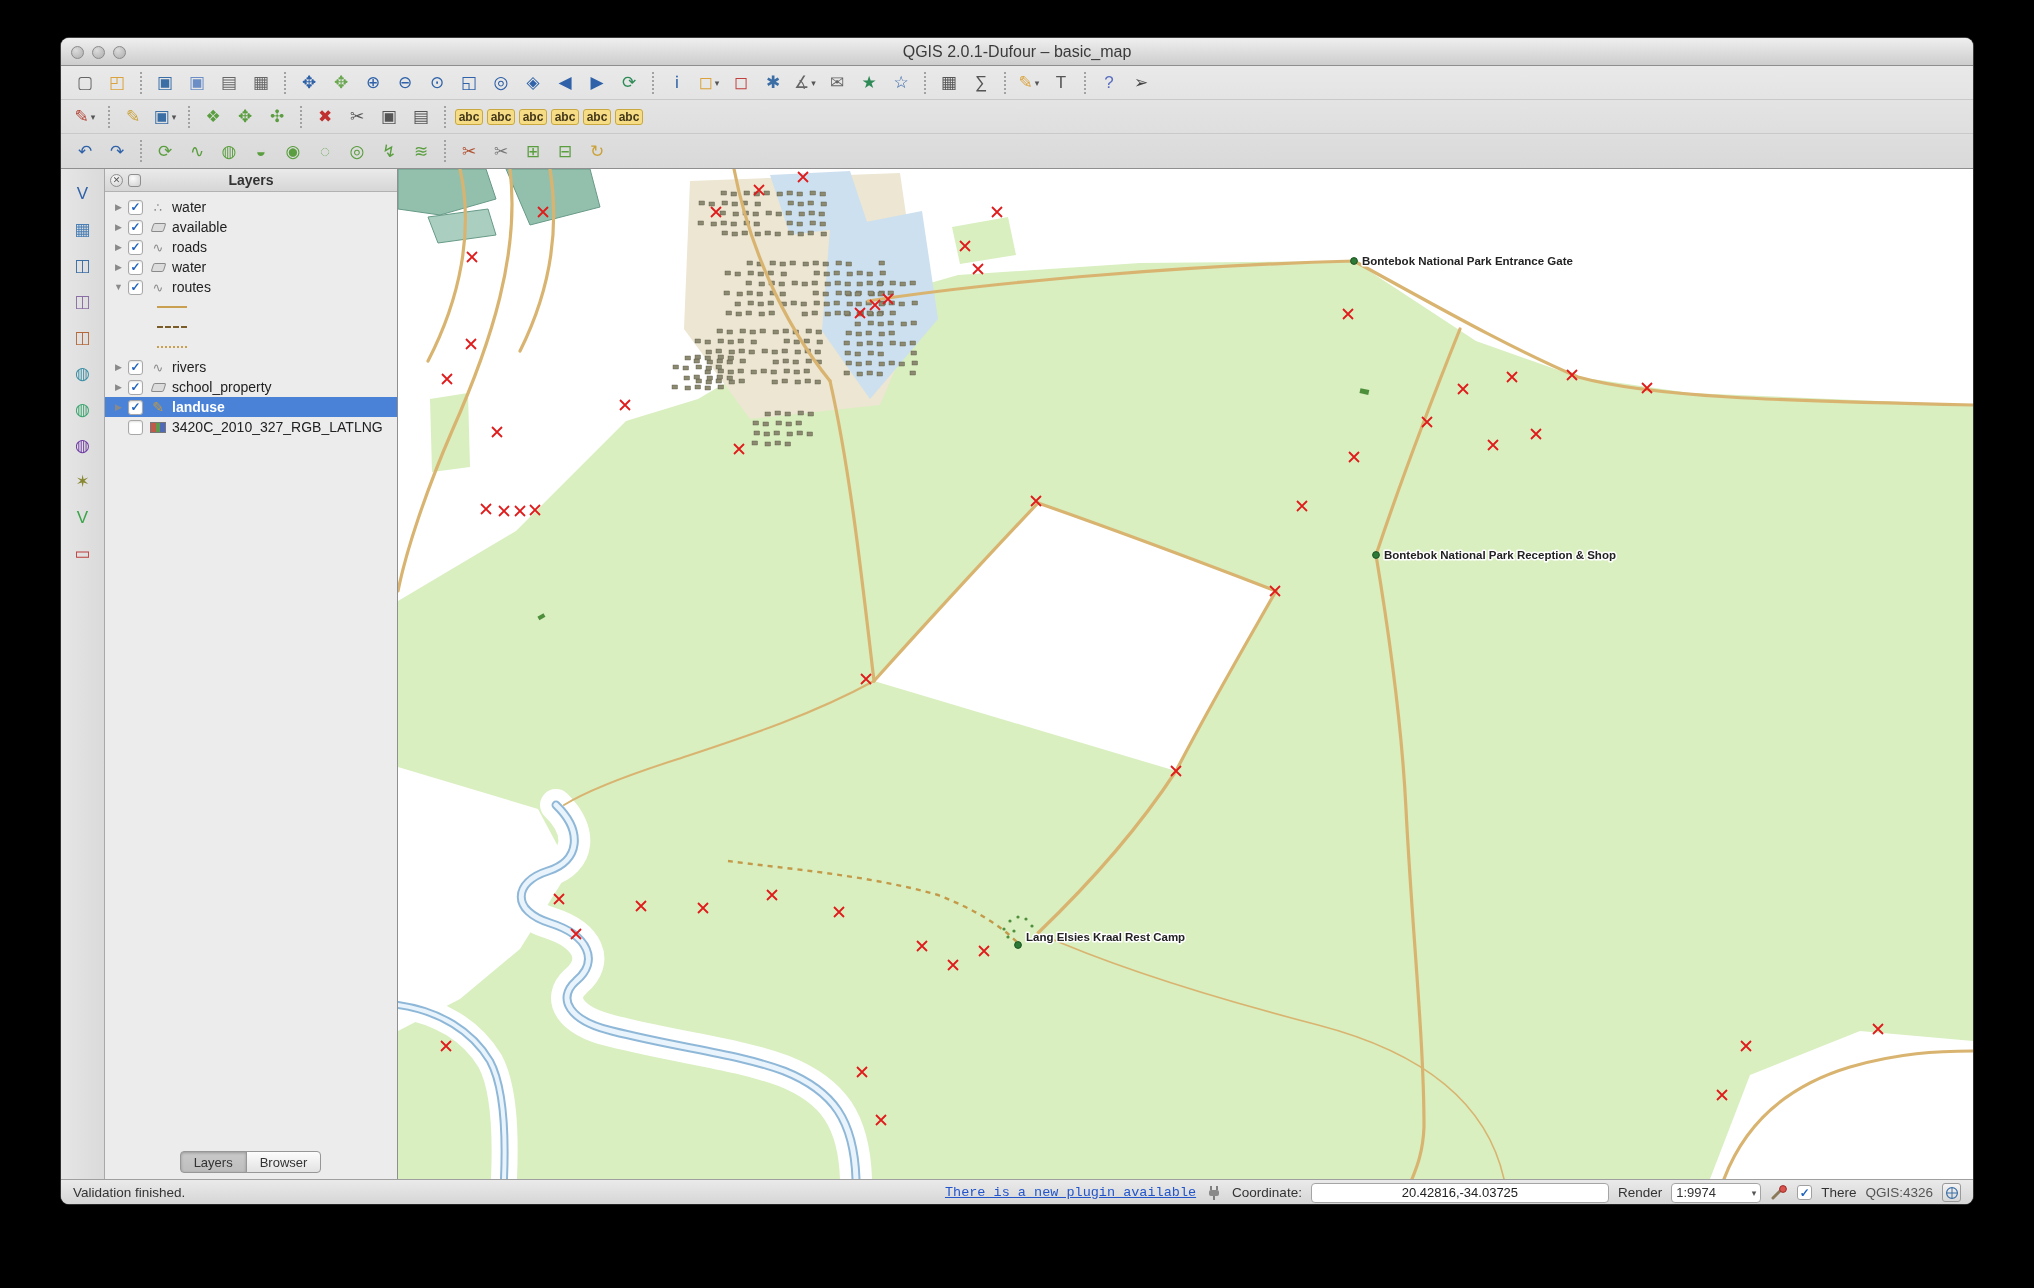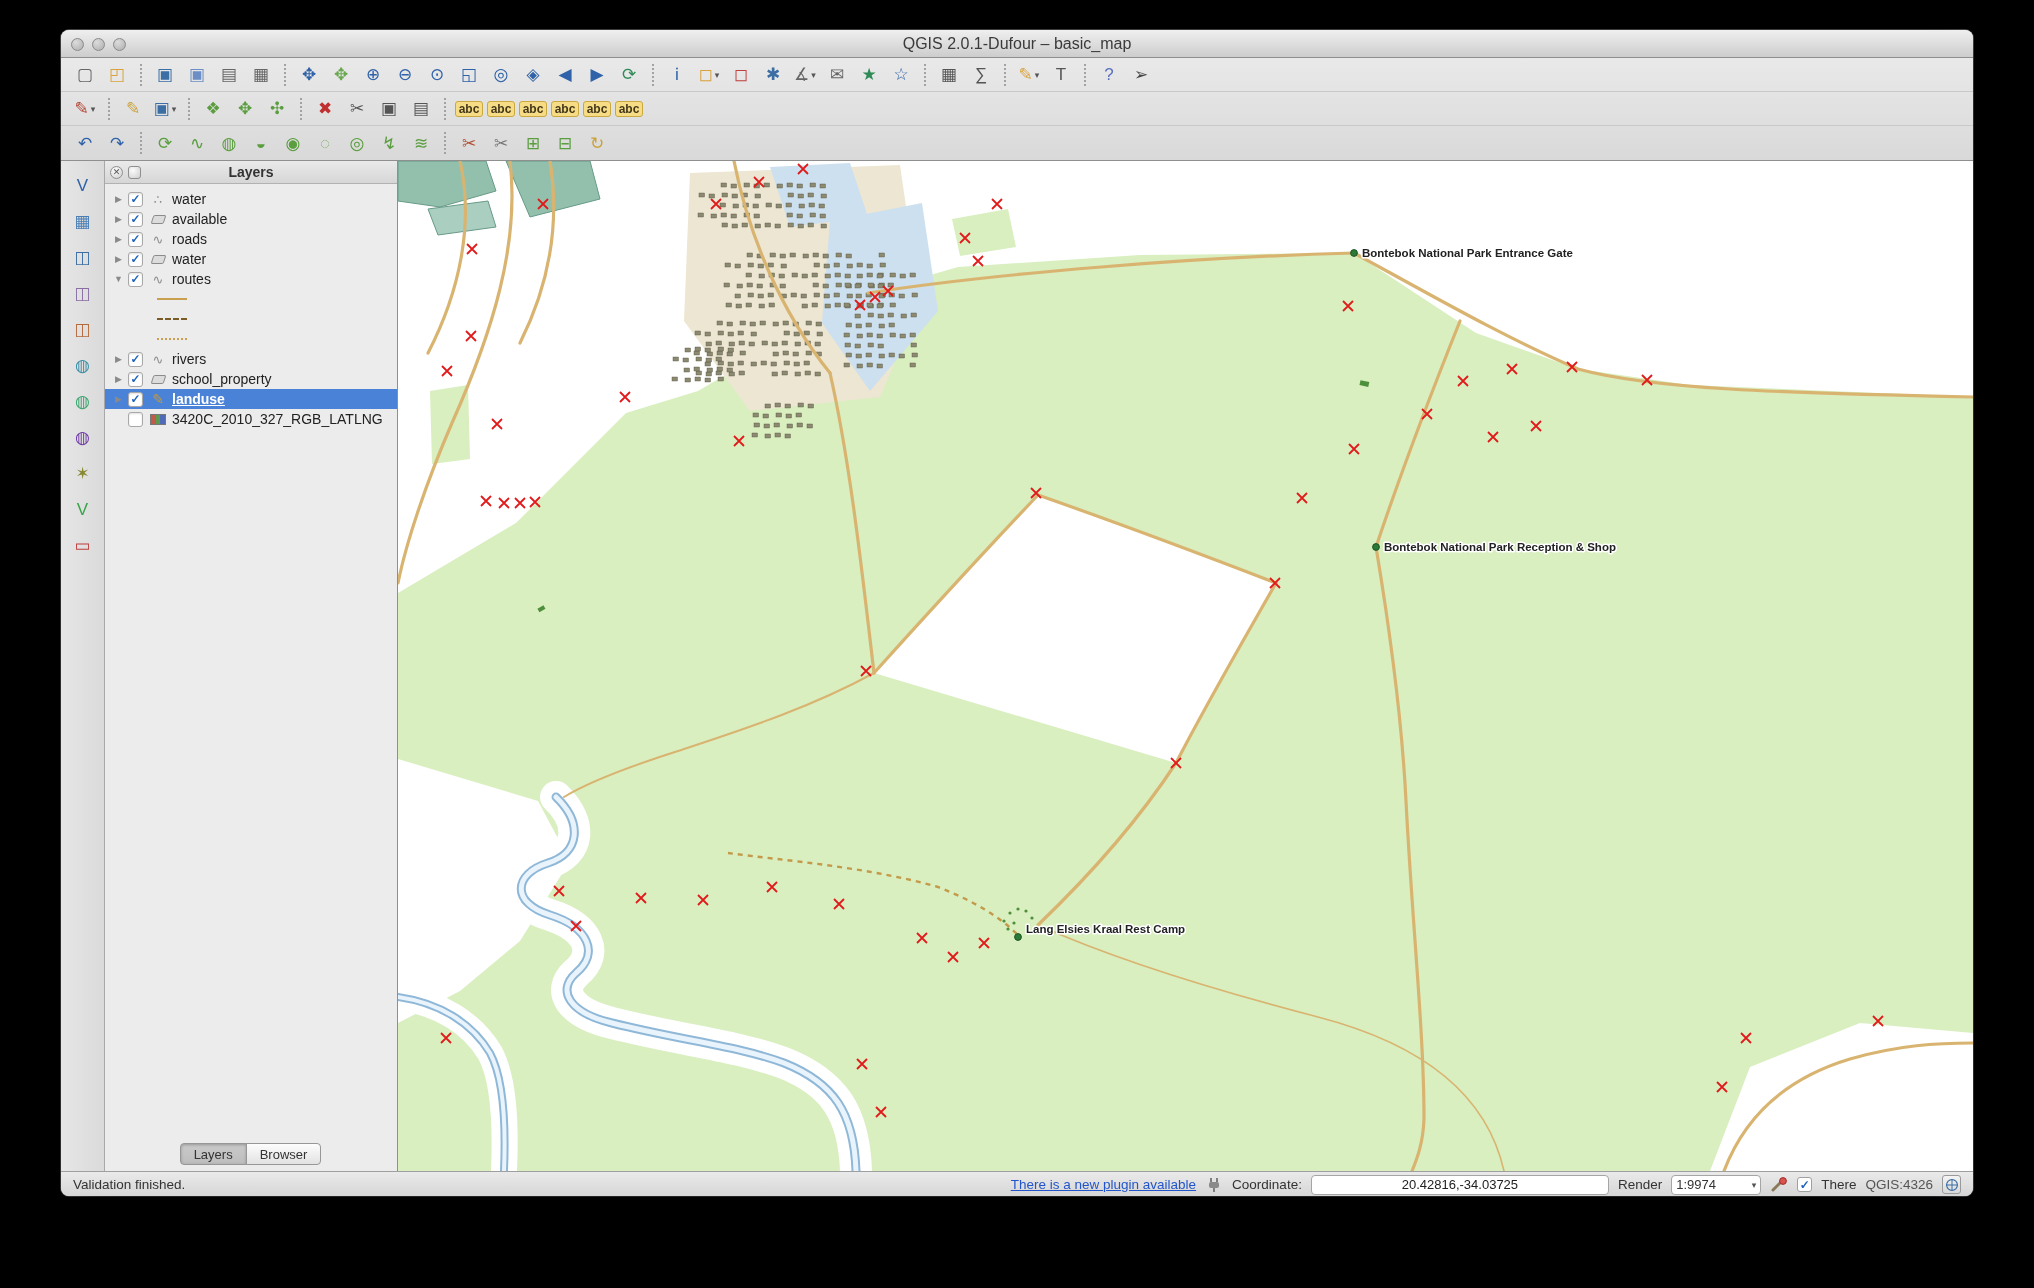--- a/index.html
+++ b/index.html
@@ -1,19 +1,19 @@
 <!DOCTYPE html>
 <html><head>
 <meta charset="utf-8">
 <style>
   * { margin:0; padding:0; box-sizing:border-box; }
   html,body { width:2034px; height:1288px; background:#000; overflow:hidden;
               font-family:"Liberation Sans", sans-serif; }
   .desktop { position:relative; width:2034px; height:1288px; background:#000; }
-  .window { position:absolute; left:61px; top:30px; width:1912px; height:1166px;
+  .window { position:absolute; left:61px; top:38px; width:1912px; height:1166px;
             background:#e4e4e4; border-radius:8px; overflow:hidden;
             box-shadow:0 18px 60px rgba(0,0,0,.75), 0 0 0 1px #4a4a4a; }
   
   .titlebar { position:relative; height:28px;
               background:linear-gradient(#efefef,#cdcdcd); border-bottom:1px solid #8e8e8e;
               display:flex; align-items:center; }
   .traffic { position:absolute; left:10px; top:0; height:28px; display:flex; align-items:center; gap:8px; }
   .tl { width:13px; height:13px; border-radius:50%;
         background:radial-gradient(circle at 35% 30%, #dcdcdc, #adadad);
         border:1px solid #8a8a8a; }
@@ -43,21 +43,21 @@
                   border-bottom:1px solid #b2b2b2; display:flex; align-items:center; padding:0 5px; }
   .phbtn { width:13px; height:13px; border-radius:50%; border:1px solid #8f8f8f;
            background:radial-gradient(circle at 35% 30%, #fbfbfb, #cfcfcf);
            font-size:9px; line-height:11px; text-align:center; color:#555; margin-right:5px; }
   .phbtn.square { border-radius:3px; }
   .panel-title { position:absolute; left:0; right:0; text-align:center; font-size:14px;
                  font-weight:bold; color:#333; pointer-events:none; }
   .layer-tree { flex:1; padding-top:5px; }
   .lrow { display:flex; align-items:center; height:20px; padding-left:6px; font-size:14px; color:#222; }
   .lrow.selected { background:#4a82d8; }
-  .lrow.selected .llabel { color:#fff; font-weight:bold; text-decoration:underline; }
+  .lrow.selected .llabel { color:#fff; font-weight:bold; }
   .larrow { width:15px; font-size:9px; color:#8a8a8a; text-align:center; }
   .lcb { width:15px; height:15px; border:1px solid #a8a8a8; border-radius:3px; background:#fff;
          margin:0 4px 0 2px; font-size:12px; font-weight:bold; color:#1f63be;
          display:flex; align-items:center; justify-content:center;
          box-shadow:inset 0 1px 2px rgba(0,0,0,.12); }
   .licon { width:22px; text-align:center; font-size:13px; color:#8a8a8a;
            display:flex; align-items:center; justify-content:center; }
   .licon.pencil { color:#c69a3a; font-size:14px; }
   .polyicon { display:inline-block; width:13px; height:9px; border:1px solid #8a8a8a;
               background:#dcdcdc; border-radius:2px; transform:skewX(-18deg); }
@@ -80,21 +80,21 @@
   .map-canvas { flex:1; position:relative; background:#fff; }
   .map-canvas svg { position:absolute; inset:0; width:100%; height:100%; }
   .xmark { stroke:#e01b1b; stroke-width:1.8; fill:none; }
   .poi { fill:#2c7a36; stroke:#1d5524; stroke-width:1; }
   .maplabel { font:bold 11.5px "Liberation Sans", sans-serif; fill:#222;
               stroke:#fff; stroke-width:3px; paint-order:stroke; stroke-linejoin:round; }
   
   .statusbar { height:26px; background:linear-gradient(#eaeaea,#d5d5d5); border-top:1px solid #9f9f9f;
                display:flex; align-items:center; padding:0 12px; gap:9px; font-size:13.5px; color:#333; }
   .spacer { flex:1; }
-  .pluginlink { color:#2255cc; text-decoration:underline; cursor:pointer; white-space:nowrap; }
+  .pluginlink { color:#2255cc; text-decoration:underline; cursor:pointer; white-space:nowrap;font-family:Liberation Mono, monospace; }
   .coordinput { width:298px; height:20px; border:1px solid #a5a5a5; border-radius:4px; background:#fff;
                 text-align:center; font-size:13px; color:#222; font-family:"Liberation Sans",sans-serif; }
   .scalecombo { width:90px; height:20px; border:1px solid #a5a5a5; border-radius:4px; background:#fff;
                 display:flex; align-items:center; justify-content:space-between; padding:0 4px; font-size:13px; }
   .scalecombo .carrow { font-size:9px; color:#555; }
   .sicon { width:18px; height:18px; display:flex; align-items:center; justify-content:center; }
   .rcheck { width:15px; height:15px; border:1px solid #a0a0a0; border-radius:3px; background:#fff;
             font-size:12px; font-weight:bold; color:#1f63be; display:flex; align-items:center;
             justify-content:center; }
   .epsg { color:#555; }

